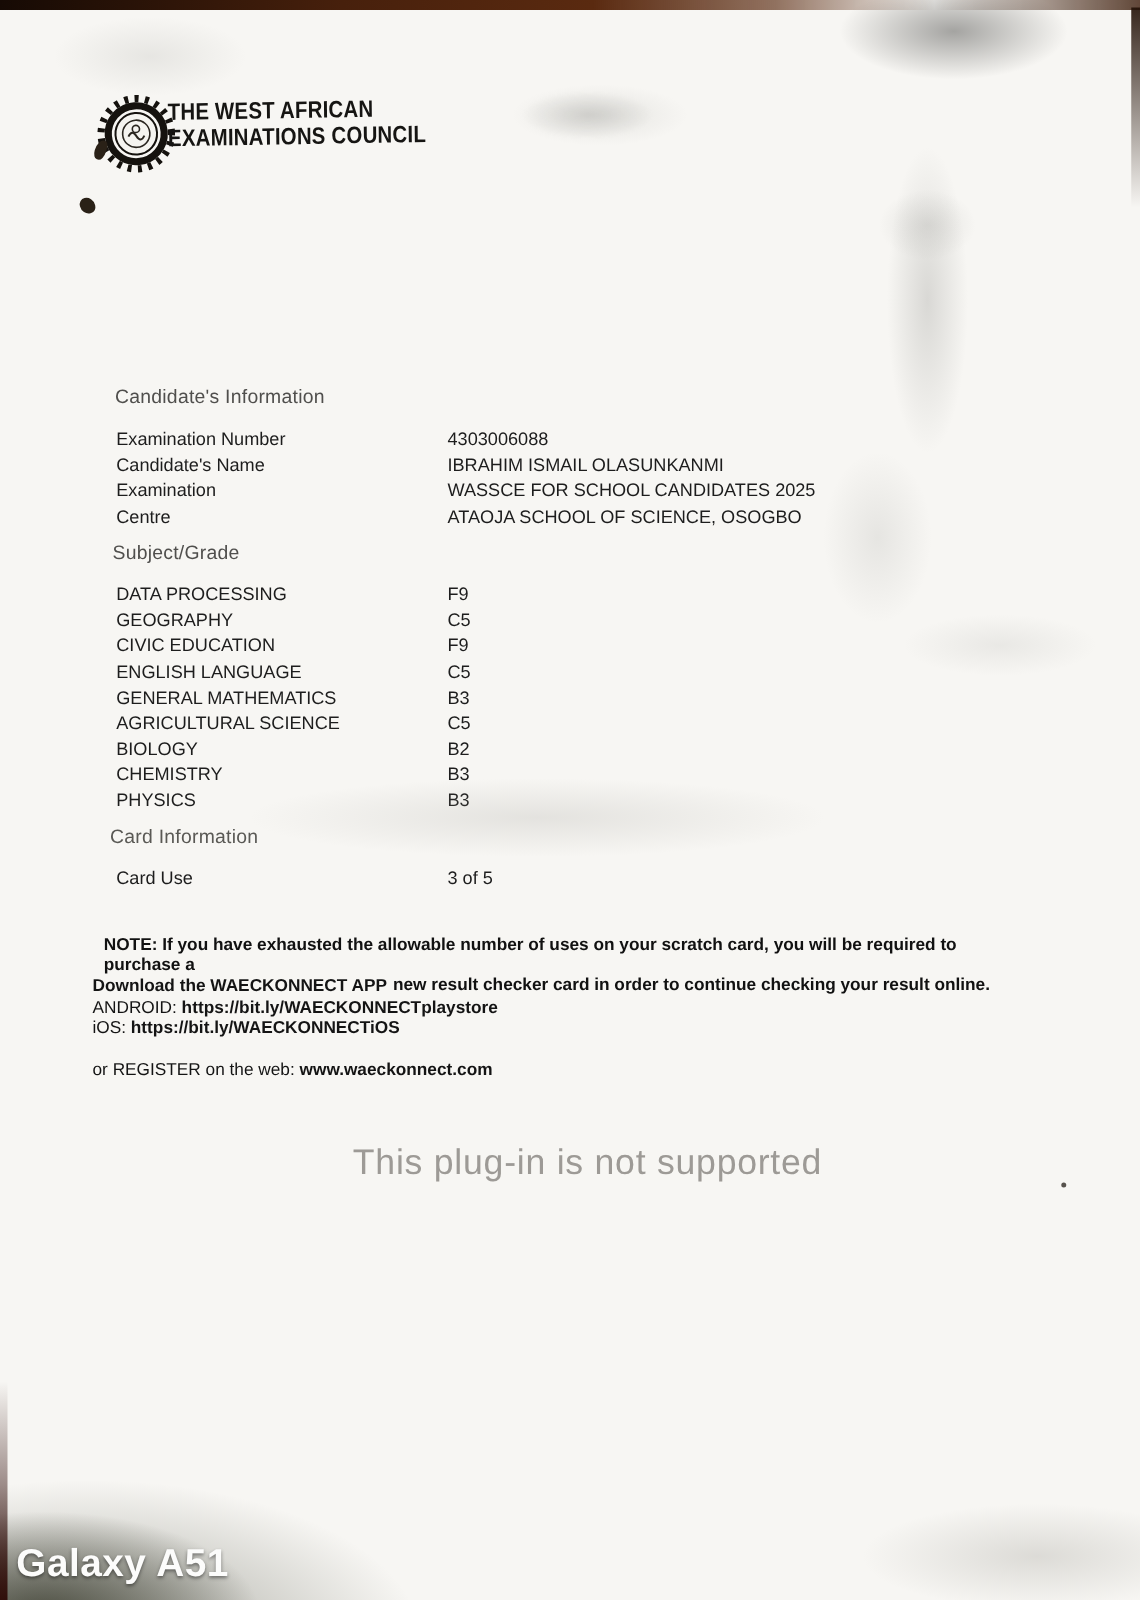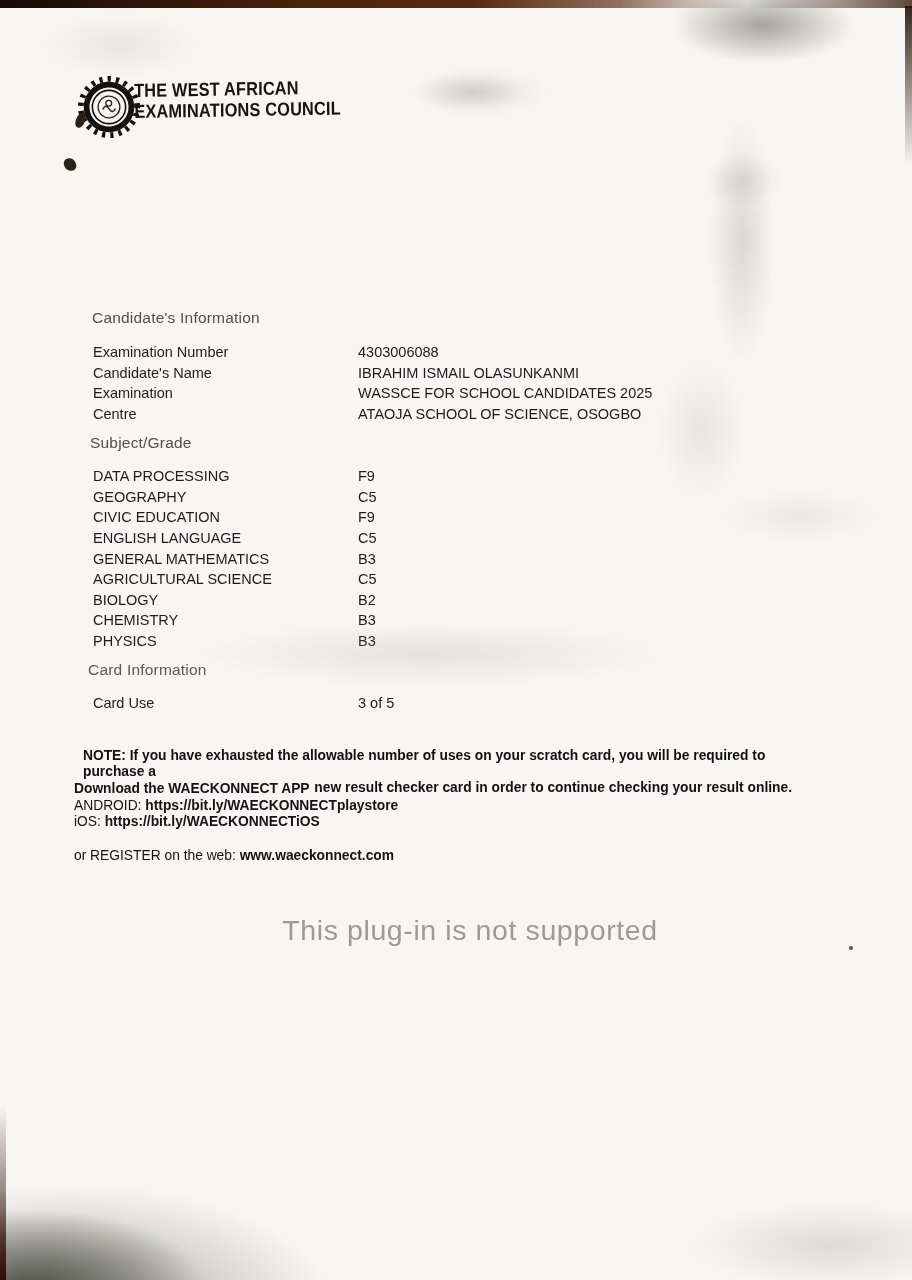--- a/index.html
+++ b/index.html
@@ -191,14 +191,15 @@
 
   <div class="download">
     <div class="bold">Download the WAECKONNECT APP</div>
     <div><span>ANDROID: </span><span class="bold">https://bit.ly/WAECKONNECTplaystore</span></div>
     <div><span>iOS: </span><span class="bold">https://bit.ly/WAECKONNECTiOS</span></div>
     <div class="register-line"><span>or REGISTER on the web: </span><span class="bold">www.waeckonnect.com</span></div>
   </div>
 
   <div class="plugin-watermark">This plug-in is not supported</div>
 
+  <div class="device-label">Galaxy A51</div>
 
 </div>
 
 </body></html>

